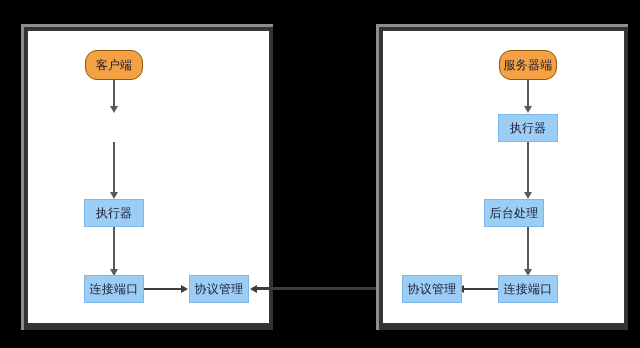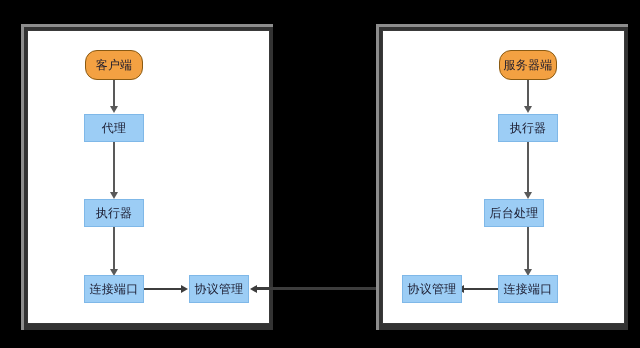--- a/index.html
+++ b/index.html
@@ -98,23 +98,20 @@
   <div class="panel-shadow-dark" style="left:24px; top:27px; width:249px; height:303px;"></div>
   <div class="panel" style="left:27px; top:30px; width:243px; height:294px;"></div>
 
   <div class="node node-terminator" style="left:85px; top:50px; width:58px; height:30px;">
     <span>客户端</span>
   </div>
 
   <div class="conn conn-v" style="left:113.2px; top:80px; height:29px;"></div>
   <div class="arrow arrow-down" style="left:110px; top:106px;"></div>
 
-  <div class="node node-process" style="left:84px; top:114px; width:60px; height:28px;">
-    <span>代理</span>
-  </div>
 
   <div class="conn conn-v" style="left:113.2px; top:142px; height:54px;"></div>
   <div class="arrow arrow-down" style="left:110px; top:192px;"></div>
 
   <div class="node node-process" style="left:84px; top:199px; width:60px; height:28px;">
     <span>执行器</span>
   </div>
 
   <div class="conn conn-v" style="left:113.2px; top:227px; height:47px;"></div>
   <div class="arrow arrow-down" style="left:110px; top:269px;"></div>

